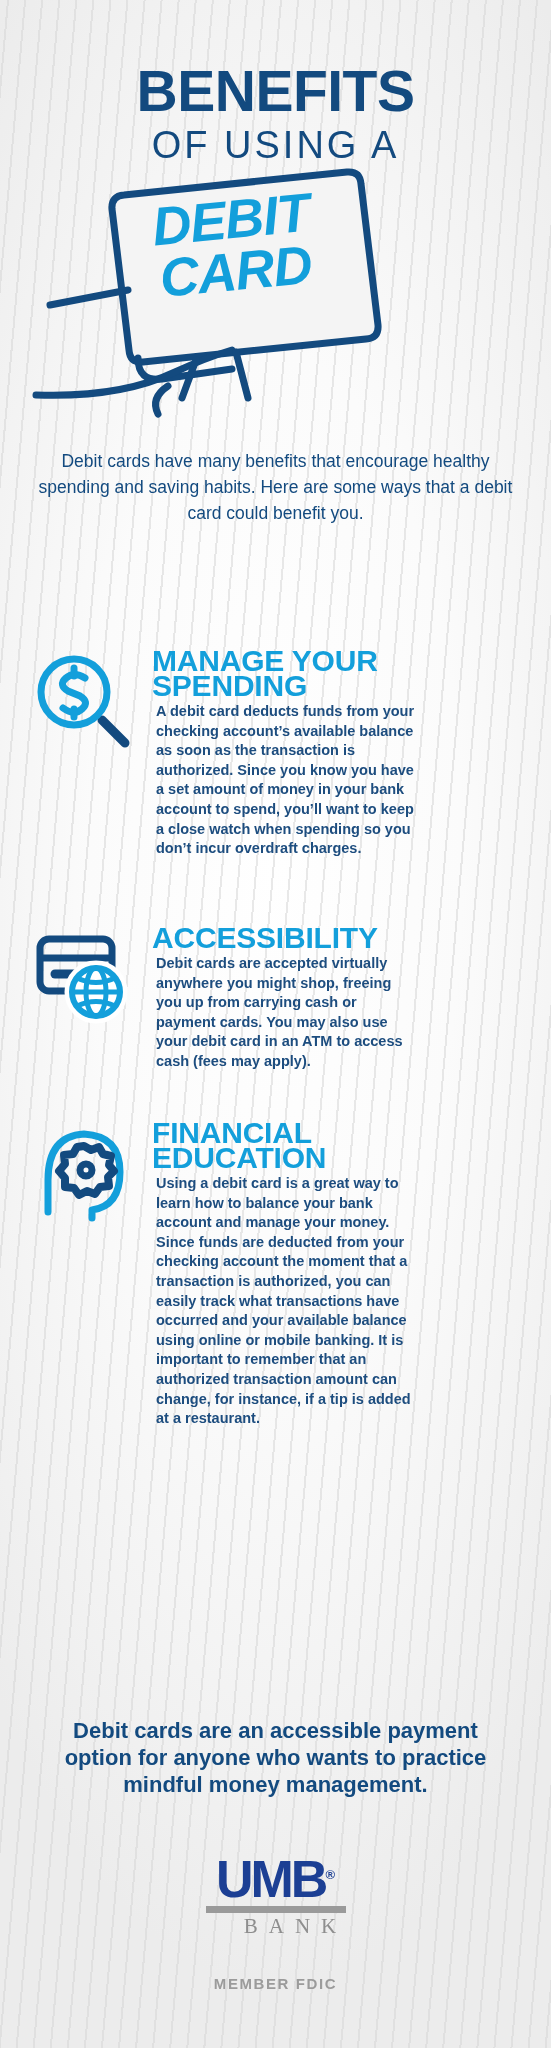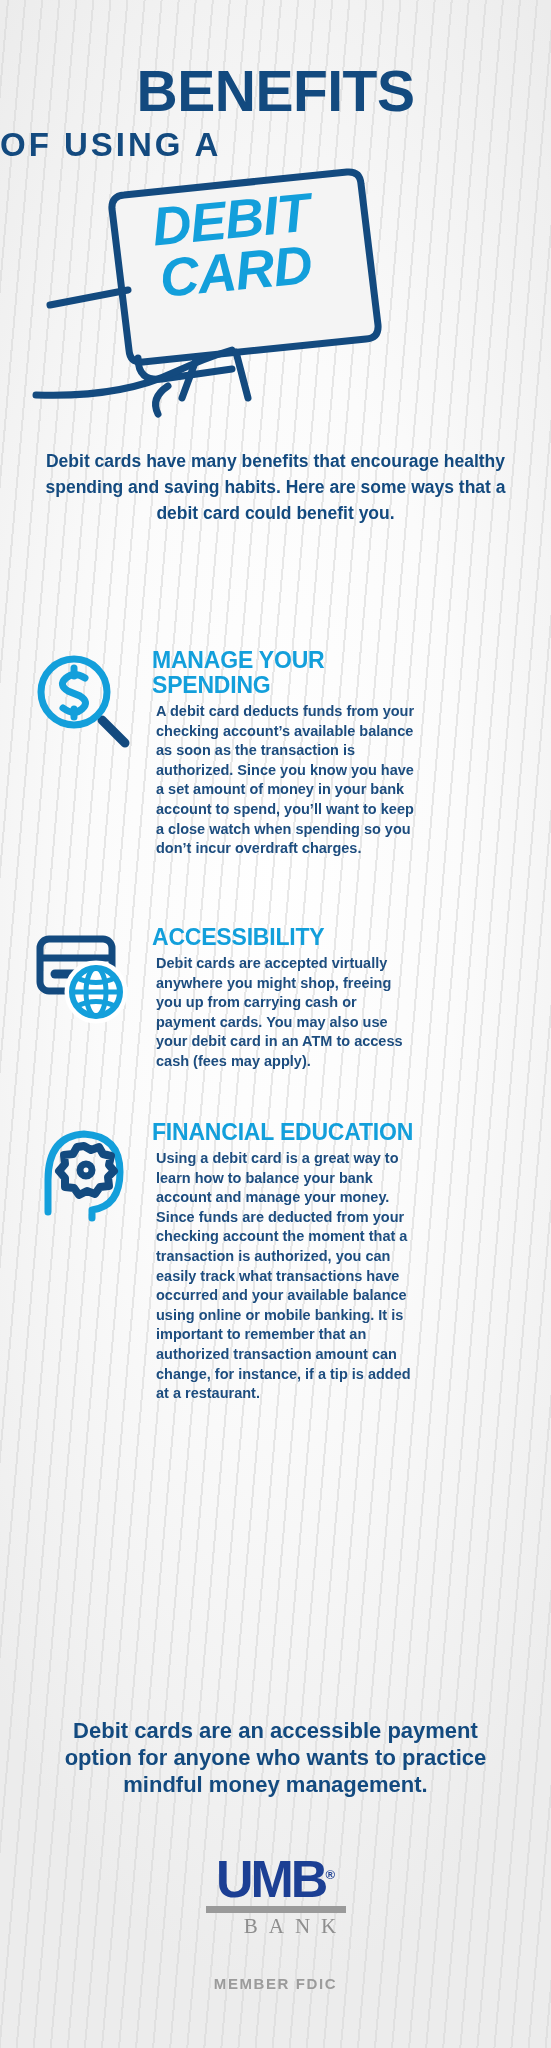--- a/index.html
+++ b/index.html
@@ -29,22 +29,23 @@
   .title-benefits{
     position:absolute;left:0;top:62px;width:551px;
     text-align:center;
     font-size:57px;line-height:58px;
     font-weight:bold;
     letter-spacing:-0.5px;
     color:#134a7f;
   }
   .title-ofusing{
     position:absolute;left:0;top:124px;width:551px;
-    font-size:33px;line-height:42px;
-    font-weight:bold;
+    text-align:center;
+    font-size:38px;line-height:42px;
+    font-weight:normal;
     letter-spacing:3px;
     color:#134a7f;
   }
 
   
   .hero-art{position:absolute;left:0;top:0;width:551px;height:420px;}
   .card-words{
     position:absolute;
     left:118px;top:193px;
     width:230px;
@@ -57,30 +58,30 @@
   }
   .card-words .w1{display:block;font-size:54px;line-height:52px;}
   .card-words .w2{display:block;font-size:54px;line-height:52px;}
 
   
   .intro{
     position:absolute;left:26px;top:430px;width:499px;
     text-align:center;
     color:#134a7f;
     font-size:17.5px;line-height:26px;
-    font-weight:bold;
+    font-weight:normal;
   }
 
   
   .section{position:absolute;left:0;width:551px;}
   .sec-icon{position:absolute;left:30px;top:0;width:104px;height:104px;}
   .sec-body{position:absolute;left:152px;width:268px;}
   .sec-title{
     color:#139fdb;
-    font-size:23px;line-height:25px;
+    font-size:30px;line-height:25px;
     font-weight:bold;
     letter-spacing:-0.2px;
     margin:0 0 2px 0;
   }
   .sec-text{
     color:#1d4d7f;
     font-size:14.5px;line-height:19.6px;
     font-weight:bold;
     margin:4px;
   }

